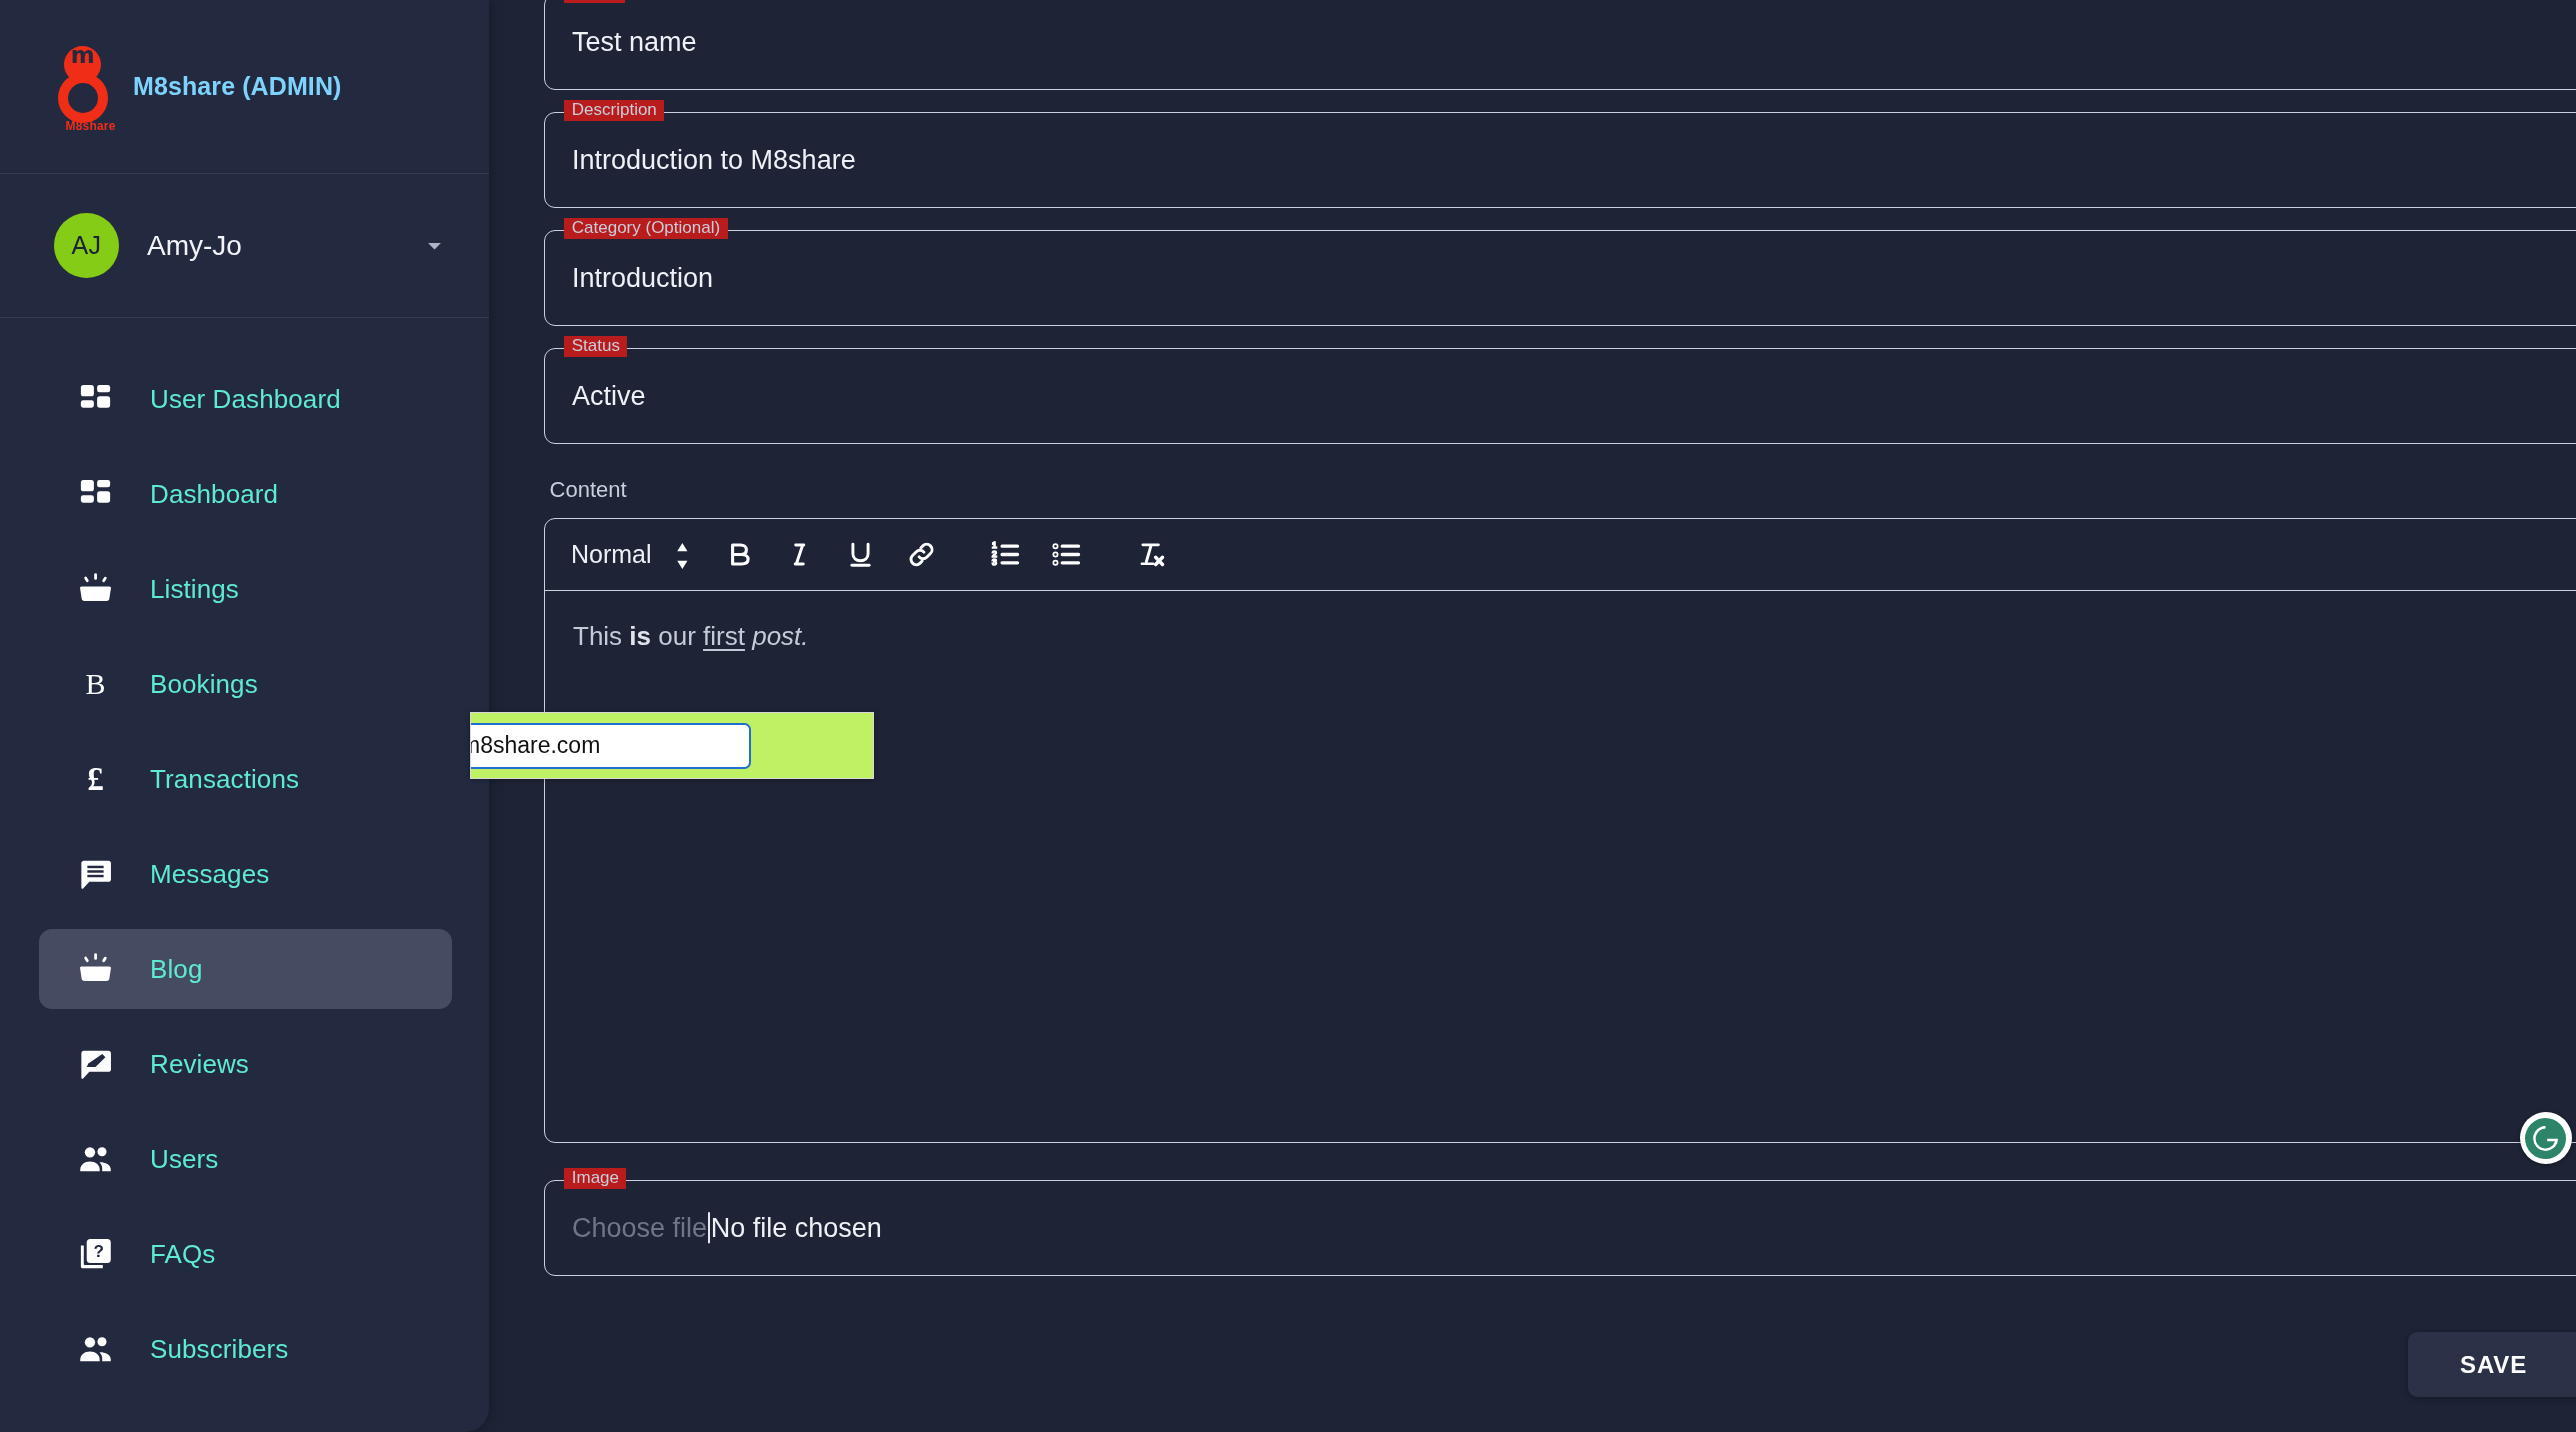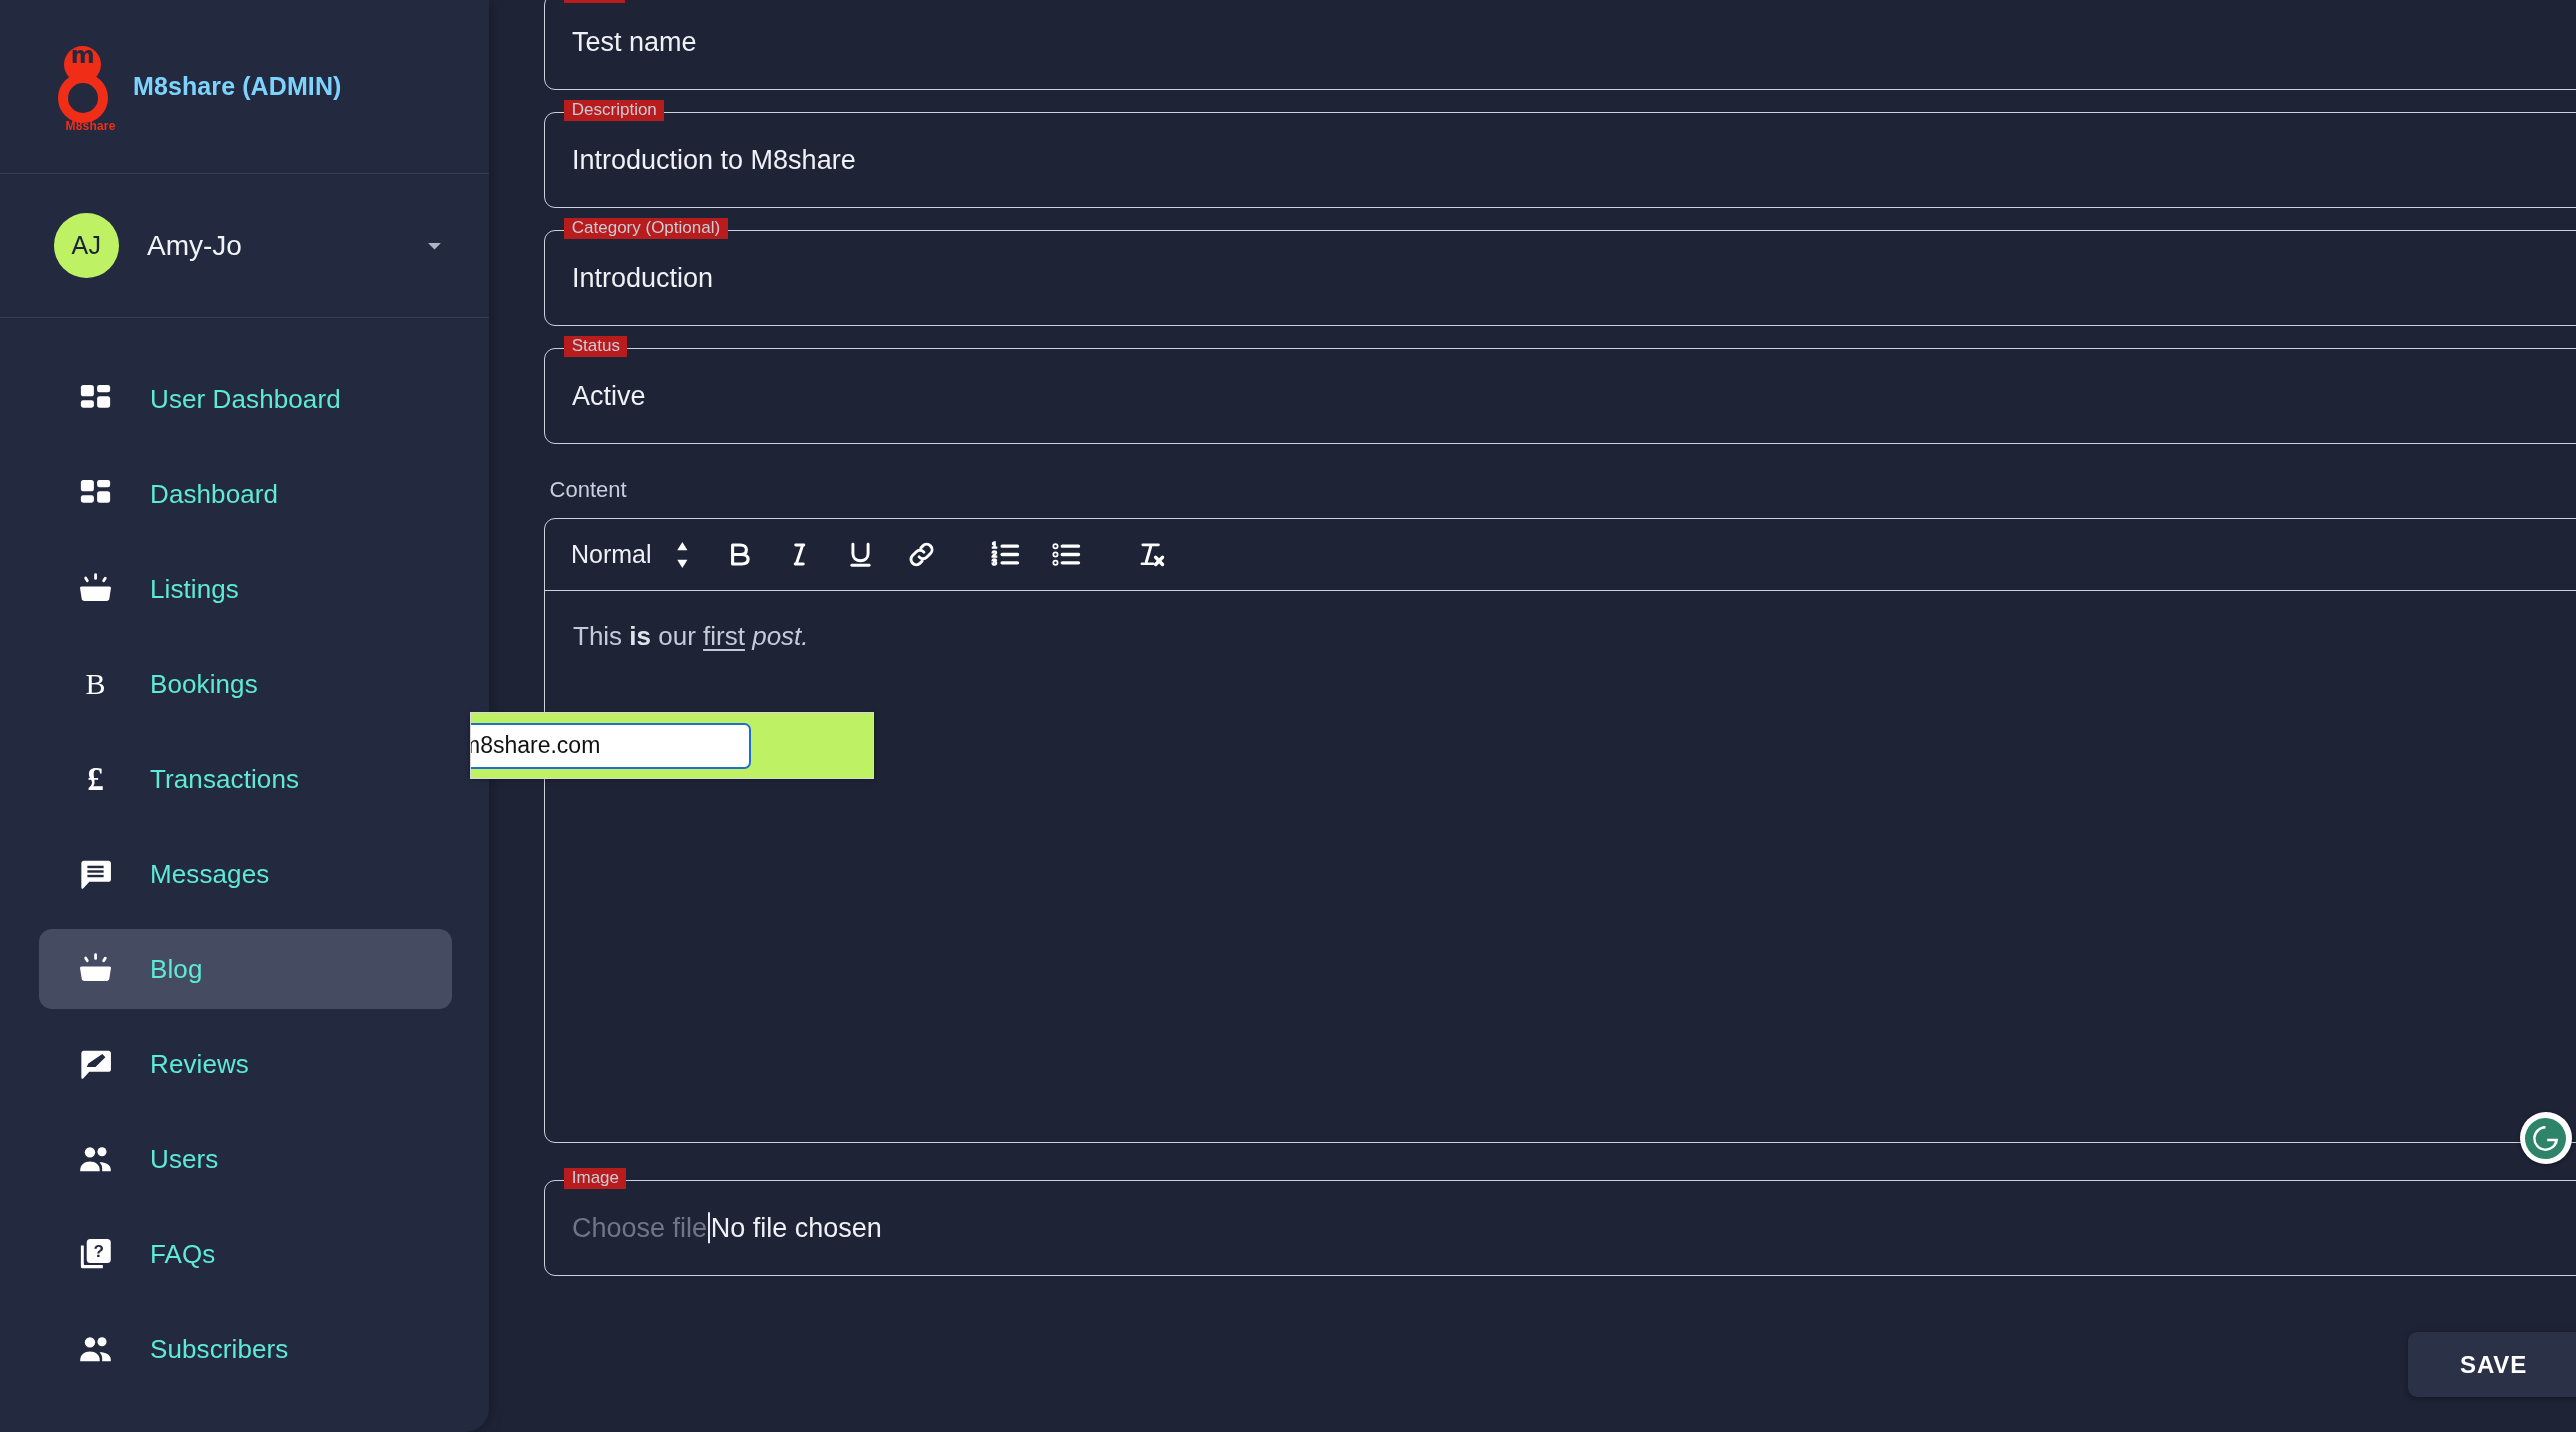--- a/index.html
+++ b/index.html
@@ -57,21 +57,21 @@
 
   .user-row {
     height: 144px;
     display: flex; align-items: center;
     padding: 0 39px 0 54px;
     border-bottom: 0.9px solid rgba(255,255,255,0.09);
     cursor: pointer;
   }
   .avatar {
     width: 65px; height: 65px; border-radius: 50%;
-    background: #bef264; color: #1b2136;
+    background: #84cc16; color: #1b2136;
     display: flex; align-items: center; justify-content: center;
     font-size: 25px; font-weight: 400; letter-spacing: 0.5px;
     flex: 0 0 auto; margin-right: 28px;
   }
   .user-name { color: #f2f3f7; font-size: 28px; font-weight: 400; flex: 1; }
   .chev { width: 31px; height: 31px; flex: 0 0 auto; fill: #aeb4c6; }
 
   .nav { padding: 41px 0 0 0; }
   .nav-item {
     position: relative;
@@ -146,21 +146,21 @@
     overflow: hidden;
   }
   .q-toolbar {
     height: 72px;
     display: flex; align-items: center;
     padding-left: 26px;
     border-bottom: 1.9px solid #ccd1de;
     gap: 0px;
   }
   .q-picker {
-    display: flex; align-items: center;
+    display: flex; align-items: flex-end;
     margin-right: 20.4px; cursor: pointer;
   }
   .q-picker-label { color: #eef0f6; font-size: 25px; margin-right: 22px; }
   .q-picker-arrow { width: 16.7px; height: 26px; fill: #ffffff; }
   .q-btn {
     width: 57px; height: 54px; flex: 0 0 auto;
     display: flex; align-items: center; justify-content: center;
     cursor: pointer; margin-right: 3.7px;
   }
   .q-btn svg { width: 31px; height: 31px; }

